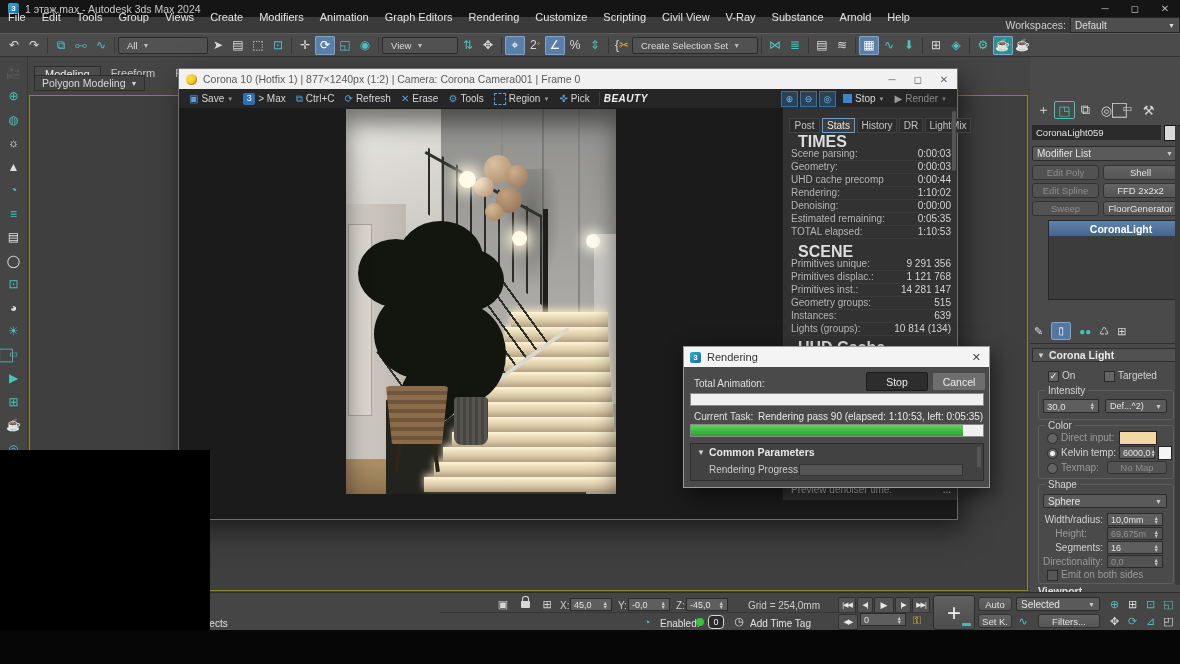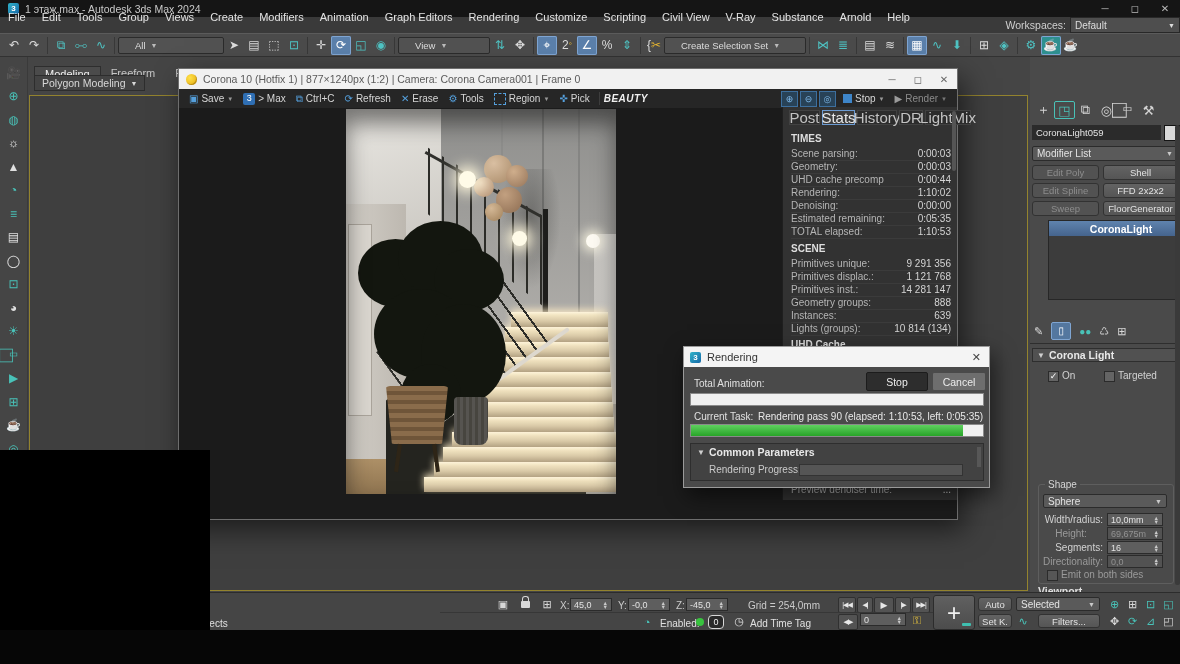--- a/index.html
+++ b/index.html
@@ -13,21 +13,21 @@
   .winbtn{width:30px;height:17px;display:flex;align-items:center;justify-content:center;color:#bbb;font-size:10px}
   .menubar{left:0;top:17px;width:1180px;height:16px;background:#3a3a3a;display:flex;align-items:center;font-size:11px;color:#e3e3e3}
   .menu{padding:16px 8px;height:32px;line-height:16px}
   .wslabel{color:#cfcfcf;font-size:10.5px;margin-right:4px}
   .wsdrop{width:100px;height:14px;background:#4e4e4e;border:1px solid #282828;display:flex;align-items:center;padding:0 4px;font-size:10px;color:#ddd}
   .toolbar{left:0;top:33px;width:1180px;height:24px;background:#4b4b4b;border-top:1px solid #5b5b5b;border-bottom:1px solid #323232;display:flex;align-items:center;padding-left:4px;box-sizing:border-box}
   .tico{width:20px;height:19px;display:flex;align-items:center;justify-content:center;color:#dcdcdc;font-size:12px;border-radius:2px;flex:none}
   .tico.teal{color:#4fc3c3}
   .tico.on{background:#5b80ab;box-shadow:inset 0 0 0 1px #7fa5d2;color:#fff}
   .tsep{width:1px;height:17px;background:#383838;margin:0 3px;flex:none}
-  .tdrop{height:15px;background:#525252;border:1px solid #2b2b2b;border-radius:2px;display:flex;align-items:center;padding:0 16px;font-size:9.5px;color:#ddd;flex:none}
+  .tdrop{height:15px;background:#525252;border:1px solid #2b2b2b;border-radius:2px;display:flex;align-items:center;padding:0 8px;font-size:9.5px;color:#ddd;flex:none}
   .tdrop .ar{margin-left:5px;font-size:7px;color:#bbb}
   
   .rtab{padding:1px 10px;font-size:11px;color:#c6c6c6}
   .rtab.on{background:#4b4b4b;color:#efefef;border:1px solid #2e2e2e;border-bottom:none}
   .subtab{position:absolute;left:34px;top:75px;height:14px;background:#434343;border:1px solid #2d2d2d;color:#d8d8d8;font-size:10.5px;display:flex;align-items:center;padding:0 7px}
   
   .lcol{left:0;top:57px;width:28px;height:573px;background:#454545;border-right:1px solid #3a3a3a;display:flex;flex-direction:column;align-items:center;padding-top:6px;box-sizing:border-box}
   .lico{width:22px;height:19px;margin-bottom:4.5px;display:flex;align-items:center;justify-content:center;color:#e0e0e0;font-size:12px;flex:none}
   .lico.teal{color:#49c2b8}
   
@@ -36,23 +36,23 @@
   .cwin{left:178px;top:68px;width:780px;height:452px;z-index:10;background:#1b1b1b;border:1px solid #6e6e6e;box-shadow:6px 10px 26px rgba(0,0,0,.55);box-sizing:border-box}
   .ctitle{height:20px;background:#f1f1f1;display:flex;align-items:center;font-size:10.5px;color:#5a5a5a}
   .cdot{width:11px;height:11px;border-radius:50%;margin:0 6px 0 7px;background:radial-gradient(circle at 35% 35%,#ffe14a,#e3a90c);box-shadow:inset -1px -1px 0 rgba(120,80,0,.4)}
   .cwb{width:26px;text-align:center;color:#666;font-size:10px}
   .ctb{height:19px;background:#262626;display:flex;align-items:center;font-size:10px;color:#d6d6d6;padding:0 5px}
   .cbt{display:flex;align-items:center;gap:3px;padding:0 5px;height:17px;flex:none}
   .cico{color:#55a0dd;font-size:10px}
   .czoom{width:15px;height:14px;border:1px solid #3d6f9e;background:#284257;color:#7db7e8;font-size:9px;display:flex;align-items:center;justify-content:center;margin-right:2px;flex:none}
   
   .cstats{position:absolute;left:603px;top:38px;width:174px;height:393px;background:#323232;border-left:1px solid #1f1f1f}
-  .stab{position:absolute;top:3px;height:15px;font-size:15px;color:#c2c2c2;display:flex;align-items:center;justify-content:center;background:#2c2c2c;border:1px solid #414141;box-sizing:border-box}
+  .stab{position:absolute;top:11px;height:15px;font-size:10px;color:#c2c2c2;display:flex;align-items:center;justify-content:center;background:#2c2c2c;border:1px solid #414141;box-sizing:border-box}
   .stab.on{background:#3d3d3d;border-color:#6c9bd2;color:#e8e8e8}
-  .shead{position:absolute;left:8px;font-size:10px;font-weight:bold;color:#dedede}
+  .shead{position:absolute;left:15px;font-size:16px;font-weight:bold;color:#dedede}
   .srow{position:absolute;left:8px;width:160px;height:13px;border-bottom:1px solid #3b3b3b;display:flex;align-items:center;font-size:10px;color:#b5b5b5}
   .srow b{margin-left:auto;font-weight:normal;color:#d4d4d4}
   
   .rdlg{left:683px;top:346px;width:307px;height:142px;z-index:20;background:#4a4a4a;border:1px solid #9a9a9a;box-shadow:4px 8px 20px rgba(0,0,0,.55);box-sizing:border-box}
   .rdtitle{height:20px;background:#f4f4f4;display:flex;align-items:center;color:#333;font-size:11px}
   .pbar{position:absolute;height:13px;background:#f0f0f0;border:1px solid #8a8a8a;box-sizing:border-box}
   .pfill{height:100%;width:93%;background:linear-gradient(180deg,#5fd05f,#28a428)}
   .dbtn{position:absolute;height:17px;display:flex;align-items:center;justify-content:center;font-size:10.5px;border-radius:2px}
   
   .cpanel{left:1030px;top:57px;width:150px;height:535px;background:#4a4a4a;z-index:2}
@@ -389,21 +389,21 @@
       <span class="srow" style="top:163px">
           <span>Primitives displac.:</span>
           <b>1 121 768</b>
         </span>
       <span class="srow" style="top:176px">
           <span>Primitives inst.:</span>
           <b>14 281 147</b>
         </span>
       <span class="srow" style="top:189px">
           <span>Geometry groups:</span>
-          <b>888</b>
+          <b>515</b>
         </span>
       <span class="srow" style="top:202px">
           <span>Instances:</span>
           <b>639</b>
         </span>
       <span class="srow" style="top:215px">
           <span>Lights (groups):</span>
           <b>10 814 (134)</b>
         </span>
       <span class="shead" style="top:232px">UHD Cache</span>
@@ -474,20 +474,47 @@
     </div>
     <div class="abs" style="left:0;top:286px;width:150px;height:1px;background:#2e2e2e"></div>
     <div class="abs" style="left:2px;top:291px;width:146px;height:14px;background:#515151;border:1px solid #2e2e2e;display:flex;align-items:center;box-sizing:border-box">
       <span style="font-size:8px;margin:0 4px;color:#cfcfcf">▼</span>
       <span style="font-weight:bold;font-size:10.5px;color:#e8e8e8">Corona Light</span>
     </div>
     <span class="cb" style="left:18px;top:314px">✓</span>
     <span class="plab" style="left:32px;top:313px">On</span>
     <span class="cb" style="left:74px;top:314px"></span>
     <span class="plab" style="left:88px;top:313px">Targeted</span>
+    <div class="grp" style="left:8px;top:333px;width:134px;height:28px">
+      <span class="glbl">Intensity</span>
+      <span class="fld" style="left:4px;top:8px;width:56px;height:14px">
+          <span>30,0</span>
+          <span class="spn">▲<i style="font-style:normal">▼</i></span>
+        </span>
+      <span class="ddl" style="left:66px;top:8px;width:62px;height:14px;font-size:9px">
+          <span>Def...^2)</span>
+          <span class="ar">▼</span>
+        </span>
+    </div>
+    <div class="grp" style="left:8px;top:368px;width:134px;height:52px">
+      <span class="glbl">Color</span>
+      <span class="rad" style="left:8px;top:7px"></span>
+      <span class="plab dim" style="left:22px;top:6px">Direct input:</span>
+      <span class="abs" style="left:80px;top:5px;width:36px;height:12px;background:#f3d7a5;border:1px solid #222"></span>
+      <span class="rad sel" style="left:8px;top:22px"></span>
+      <span class="plab" style="left:22px;top:21px">Kelvin temp:</span>
+      <span class="fld" style="left:80px;top:20px;width:36px;height:13px;font-size:9px">
+          <span>6000,0</span>
+          <span class="spn">▲<i style="font-style:normal">▼</i></span>
+        </span>
+      <span class="abs" style="left:119px;top:20px;width:12px;height:12px;background:#f4f4f4;border:1px solid #222"></span>
+      <span class="rad" style="left:8px;top:37px"></span>
+      <span class="plab dim" style="left:22px;top:36px">Texmap:</span>
+      <span class="btn3 dis" style="left:68px;top:35px;width:60px;height:13px">No Map</span>
+    </div>
     <div class="grp" style="left:8px;top:427px;width:134px;height:98px">
       <span class="glbl">Shape</span>
       <span class="ddl" style="left:4px;top:9px;width:124px;height:14px">
           <span>Sphere</span>
           <span class="ar">▼</span>
         </span>
       <span class="plab" style="left:0;top:29px;width:64px;text-align:right">Width/radius:</span>
       <span class="fld" style="left:68px;top:28px;width:56px;height:13px;font-size:9px">
           <span>10,0mm</span>
           <span class="spn">▲<i style="font-style:normal">▼</i></span>

